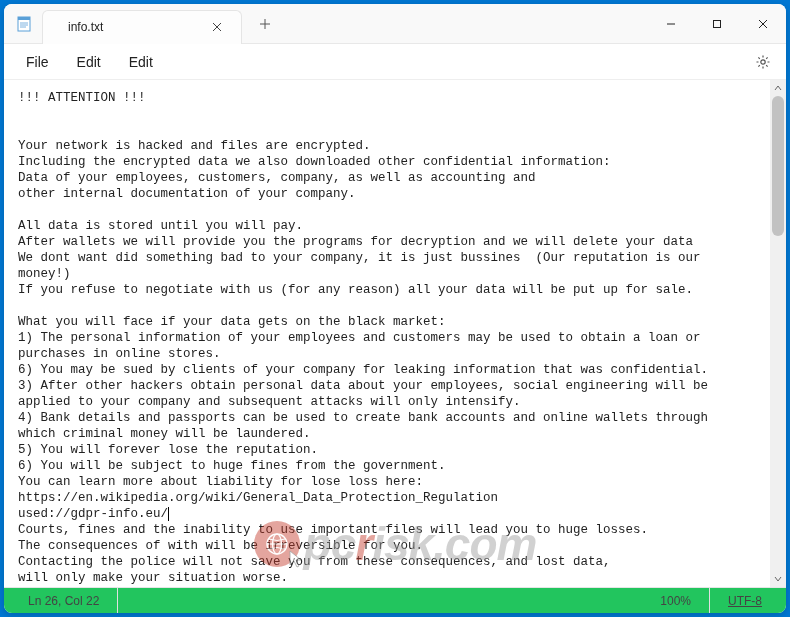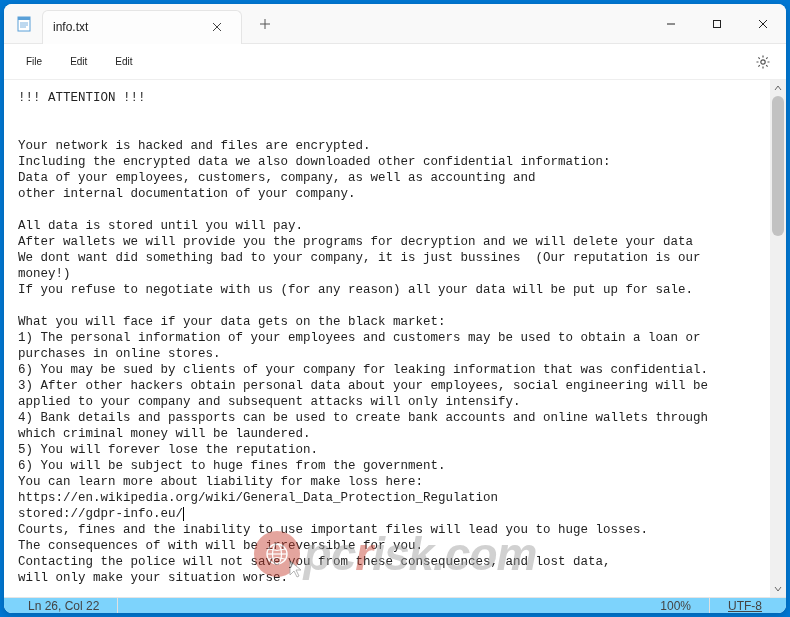--- a/index.html
+++ b/index.html
@@ -34,21 +34,21 @@
   .app-icon {
     width: 16px;
     height: 16px;
     margin-left: 12px;
     margin-right: 10px;
   }
   .tab {
     display: flex;
     align-items: center;
     height: 34px;
-    padding: 0 12px 0 10px;
+    padding: 0 12px 0 25px;
     background: #fdfdfd;
     border-top: 1px solid #e5e5e5;
     border-left: 1px solid #e5e5e5;
     border-right: 1px solid #e5e5e5;
     border-radius: 6px 6px 0 0;
     margin-top: 6px;
     min-width: 200px;
     gap: 8px;
   }
   .tab-title { font-size: 12px; color: #222; flex: 1; }
@@ -85,21 +85,21 @@
   .menubar {
     height: 36px;
     display: flex;
     align-items: center;
     padding: 0 8px;
     border-bottom: 1px solid #eee;
     background: #fff;
   }
   .menu-item {
     padding: 6px 14px;
-    font-size: 10px;
+    font-size: 14px;
     color: #222;
     border-radius: 4px;
   }
   .menu-spacer { flex: 1; }
   .settings-btn {
     width: 30px; height: 30px;
     display: flex; align-items: center; justify-content: center;
     color: #555;
   }
   .content-wrap {
@@ -143,24 +143,24 @@
   .sb-thumb {
     position: absolute;
     top: 0;
     left: 2px;
     width: 12px;
     height: 140px;
     background: #c2c2c2;
     border-radius: 6px;
   }
   .statusbar {
-    height: 16px;
-    display: flex;
-    align-items: center;
-    background: #7dd3fc;
+    height: 26px;
+    display: flex;
+    align-items: center;
+    background: #22c55e;
     border-top: 1px solid #e5e5e5;
     font-size: 12px;
     color: #444;
     padding: 0 6px;
   }
   .status-sec {
     padding: 0 18px;
     border-right: 1px solid #e0e0e0;
     height: 100%;
     display: flex;
@@ -278,23 +278,23 @@
 <span>What you will face if your data gets on the black market:</span>
 <span>1) The personal information of your employees and customers may be used to obtain a loan or</span>
 <span>purchases in online stores.</span>
 <span>6) You may be sued by clients of your company for leaking information that was confidential.</span>
 <span>3) After other hackers obtain personal data about your employees, social engineering will be</span>
 <span>applied to your company and subsequent attacks will only intensify.</span>
 <span>4) Bank details and passports can be used to create bank accounts and online wallets through</span>
 <span>which criminal money will be laundered.</span>
 <span>5) You will forever lose the reputation.</span>
 <span>6) You will be subject to huge fines from the government.</span>
-<span>You can learn more about liability for make loss here:</span>
+<span>You can learn more about liability for lose loss here:</span>
 <span>https://en.wikipedia.org/wiki/General_Data_Protection_Regulation</span>
-<span>stored://gdpr-info.eu/</span><span class="cursor-mark"></span>
+<span>used://gdpr-info.eu/</span><span class="cursor-mark"></span>
 <span>Courts, fines and the inability to use important files will lead you to huge losses.</span>
 <span>The consequences of with will be irreversible for you.</span>
 <span>Contacting the police will not save you from these consequences, and lost data,</span>
 <span>will only make your situation worse.</span></div>
     <div class="scrollbar">
       <div class="sb-arrow">
         <svg width="8" height="6" viewBox="0 0 8 6">
             <path d="M1 5 L4 1 L7 5" fill="none" stroke="#666" stroke-width="1"></path>
           </svg>
       </div>

